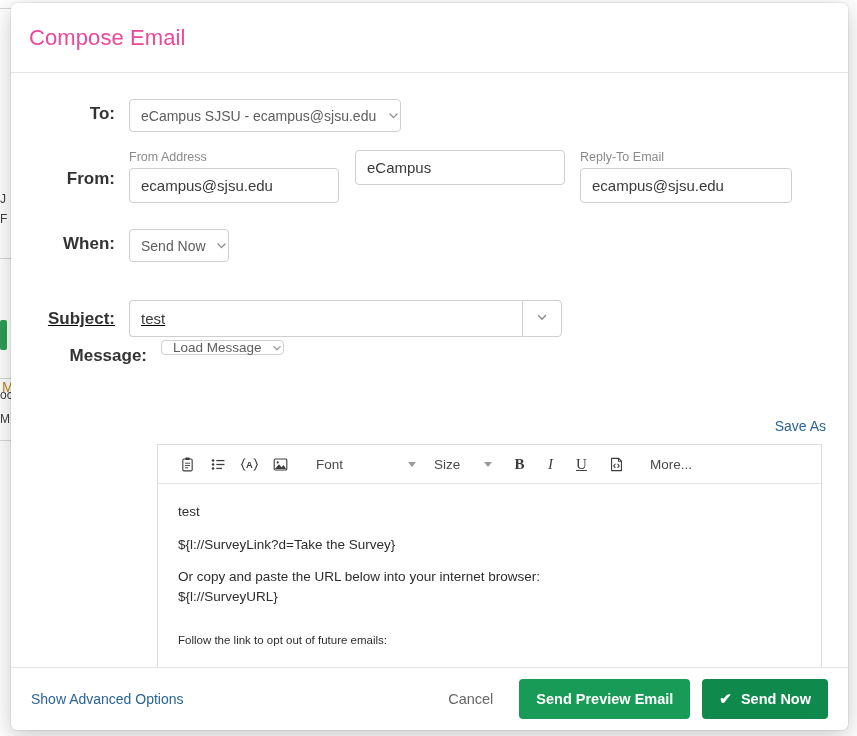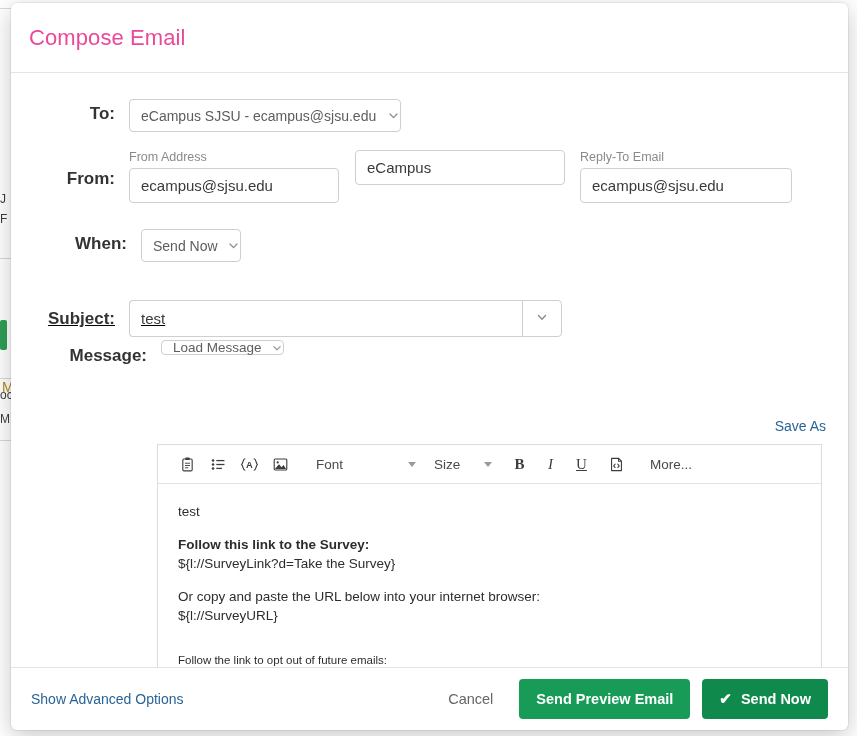--- a/index.html
+++ b/index.html
@@ -326,21 +326,21 @@
       <div class="field-group" style="width:210px; margin-left:16px;">
         <input class="text-input" id="from-name-input" type="text" value="eCampus" placeholder="From Name" style="">
       </div>
 
       <div class="field-group" style="width:212px; margin-left:15px;">
         <div class="field-label">Reply-To Email</div>
         <input class="text-input" id="reply-to-input" type="text" value="ecampus@sjsu.edu" placeholder="Reply-To Email" style="">
       </div>
     </div>
 
-    <div class="form-row" style="left:0; top:156px;margin-left:12px;">
+    <div class="form-row" style="left:0; top:156px;">
       <div class="row-label">When:</div>
       <div class="select-box" id="when-select">
         <span>Send Now</span>
         <span class="chev">
           <svg width="13" height="13" viewBox="0 0 13 13">
               <path d="M3 5 L6.5 8.6 L10 5" fill="none" stroke="#8c8c8c" stroke-width="1.3" stroke-linecap="round" stroke-linejoin="round"></path>
             </svg>
         </span>
       </div>
     </div>
@@ -435,21 +435,20 @@
             <path d="M8.4 9.6 L6.7 11.6 L8.4 13.6" fill="none" stroke="#3d3d3d" stroke-width="1.2" stroke-linecap="round" stroke-linejoin="round"></path>
             <path d="M11.5 9.6 L13.2 11.6 L11.5 13.6" fill="none" stroke="#3d3d3d" stroke-width="1.2" stroke-linecap="round" stroke-linejoin="round"></path>
           </svg>
         </div>
 
         <div class="tb-text" style="margin-left:18px;">More...</div>
       </div>
 
       <div class="editor-canvas">
         <p>test</p>
-        <p class="tight bold">Follow this link to the Survey:</p>
         <p>${l://SurveyLink?d=Take the Survey}</p>
         <p class="tight">Or copy and paste the URL below into your internet browser:</p>
         <p>${l://SurveyURL}</p>
         <div class="blockgap"></div>
         <p class="tight small">Follow the link to opt out of future emails:</p>
 
       </div>
     </div>
 
   </div>

